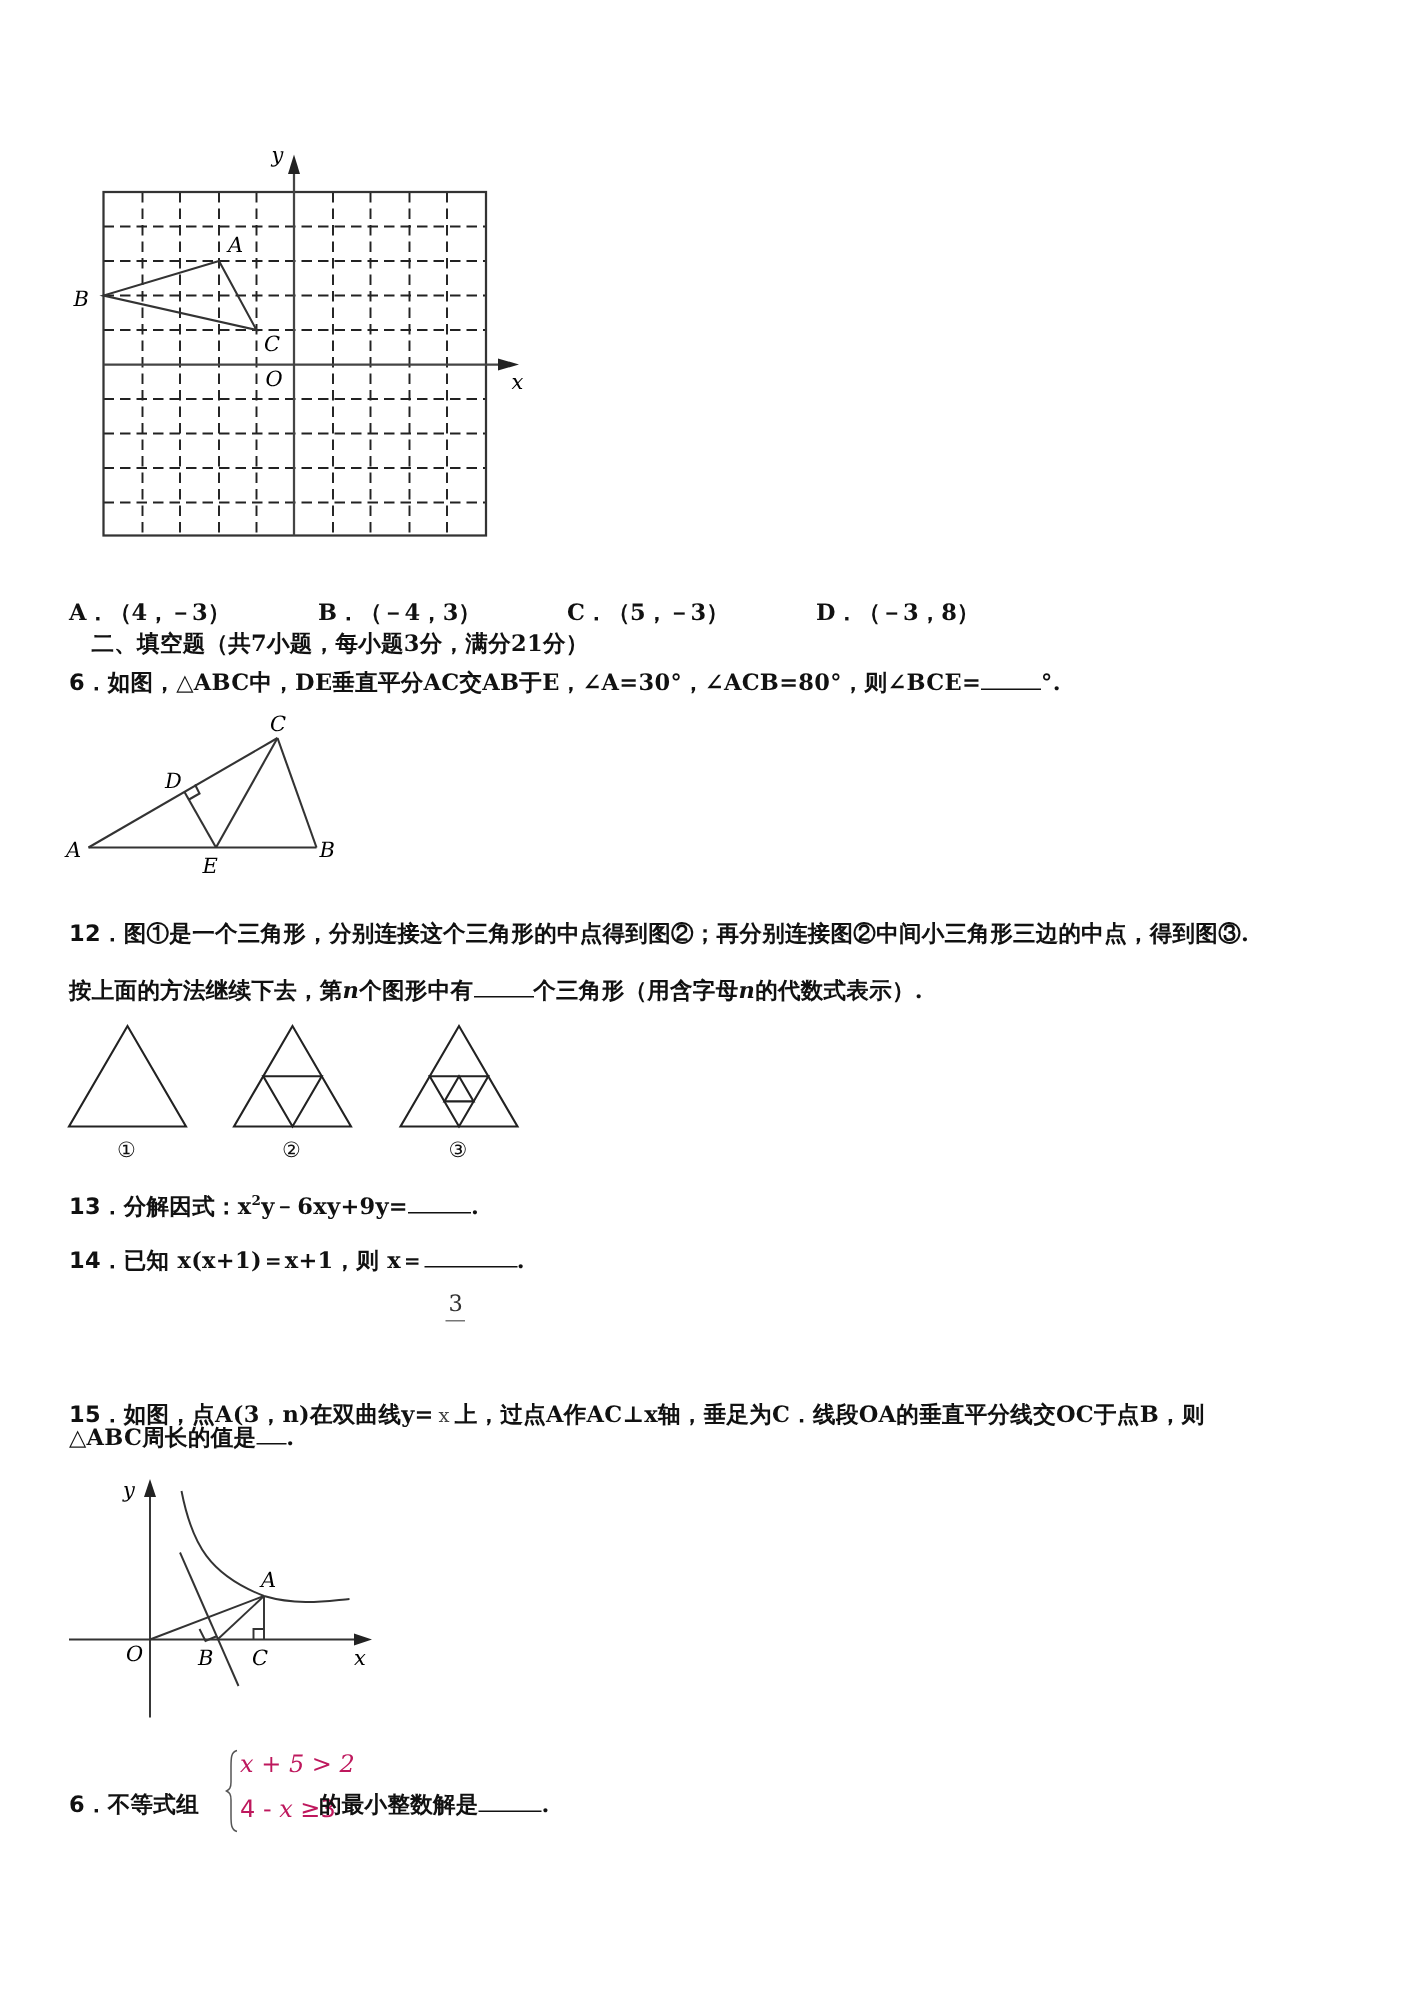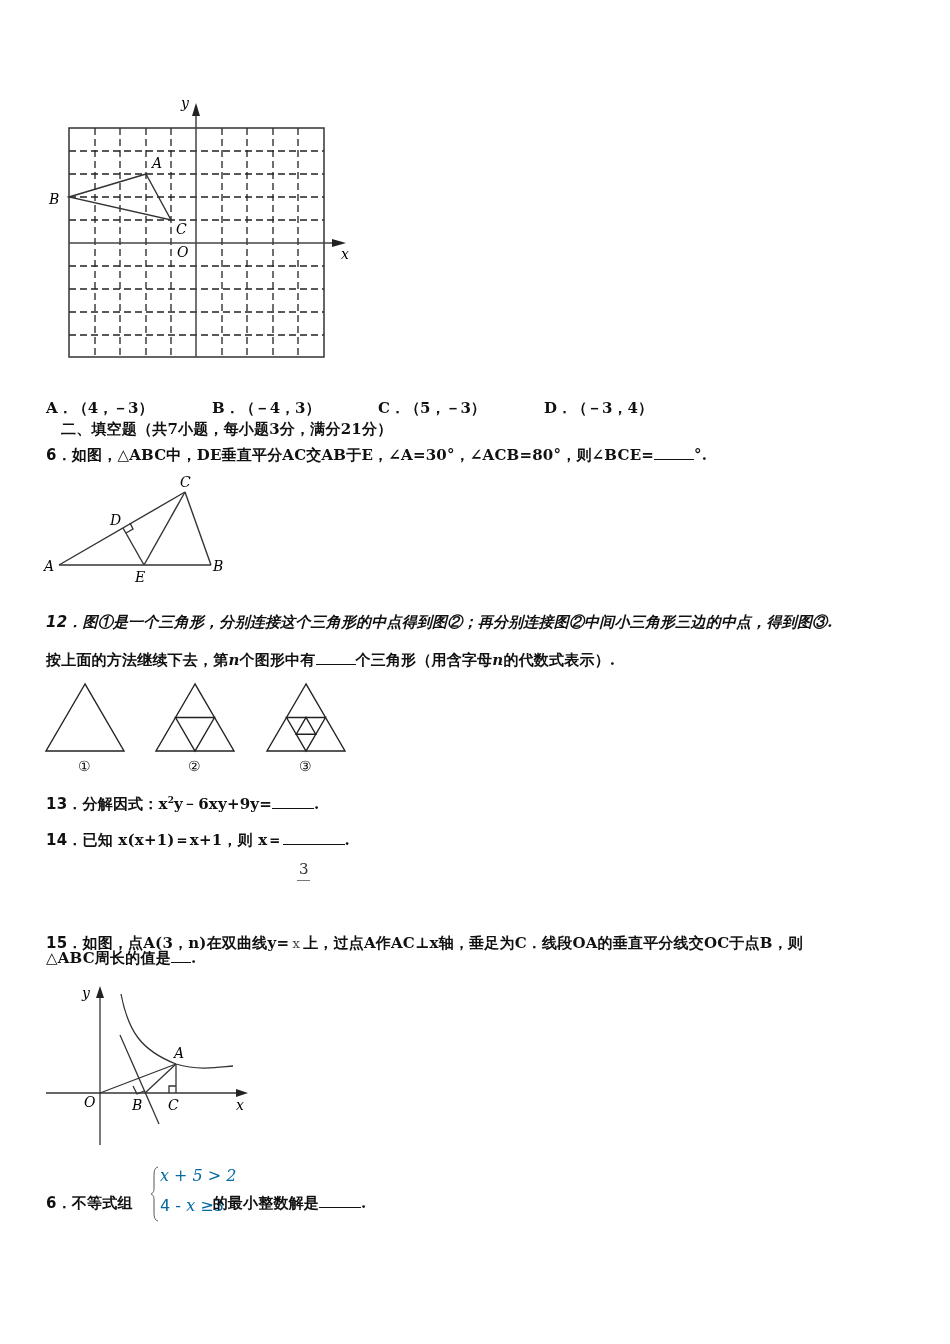--- a/index.html
+++ b/index.html
@@ -8,21 +8,21 @@
     font-family: "DejaVu Serif", "Liberation Serif", serif;
     color: #111; font-weight: bold;
   }
   .abs { position: absolute; }
   .line { position: absolute; left: 46px; font-size: 15px; white-space: nowrap; letter-spacing: 0.2px; }
   .num { font-family: "DejaVu Sans", sans-serif; }
   .opt { position: absolute; top: 386px; font-size: 15px; white-space: nowrap; margin-top: 13px; }
   .blank { display: inline-block; border-bottom: 1.5px solid #111; height: 14px; vertical-align: baseline; }
   svg text { font-family: "DejaVu Serif", serif; font-style: italic; font-weight: normal; }
   .frac { position: absolute; font-family: "DejaVu Serif", serif; font-weight: normal; font-size: 15px; color: #333; }
-  .ineq { position: absolute; font-family: "DejaVu Sans", sans-serif; font-weight: normal; font-size: 16px; color: #0369a1; }
+  .ineq { position: absolute; font-family: "DejaVu Sans", sans-serif; font-weight: normal; font-size: 16px; color: #be185d; }
   .ineq i { font-family: "DejaVu Serif", serif; }
   .cap { position: absolute; font-family: "DejaVu Serif", serif; font-weight: normal; font-size: 14px; }
 </style>
 </head>
 <body>
 
 <svg class="abs" style="left:40px;top:90px;" width="320" height="280" viewBox="40 90 320 280">
   <g stroke="#222" stroke-width="1.3" stroke-dasharray="7,4" fill="none">
 
     <line x1="95" y1="128" x2="95" y2="357"></line>
@@ -63,21 +63,21 @@
 <div class="opt" style="left:46px;">
   <span>A．</span><span>（4，－3）</span>
 </div>
 <div class="opt" style="left:212px;">
   <span>B．</span><span>（－4，3）</span>
 </div>
 <div class="opt" style="left:378px;">
   <span>C．</span><span>（5，－3）</span>
 </div>
 <div class="opt" style="left:544px;">
-  <span>D．</span><span>（－3，4）</span>
+  <span>D．</span><span>（－3，8）</span>
 </div>
 
 <div class="line" style="top:420px;margin-left:15px;">二、填空题（共7小题，每小题3分，满分21分）</div>
 
 <div class="line" style="top:445px;">
   <span class="num">6．</span><span>如图，△ABC中，DE垂直平分AC交AB于E，∠A=30°，∠ACB=80°，则∠BCE=</span><span class="blank" style="width:40px;"></span><span>°.</span>
 </div>
 
 <svg class="abs" style="left:40px;top:470px;" width="200" height="120" viewBox="40 470 200 120">
   <g stroke="#333" stroke-width="1.4" fill="none">
@@ -88,21 +88,21 @@
     <line x1="123" y1="528" x2="144" y2="565"></line>
     <polyline points="126,533 133,529 130,523"></polyline>
   </g>
   <text x="180" y="487" font-size="14">C</text>
   <text x="110" y="525" font-size="14">D</text>
   <text x="44" y="571" font-size="14">A</text>
   <text x="135" y="582" font-size="14">E</text>
   <text x="213" y="571" font-size="14">B</text>
 </svg>
 
-<div class="line" style="top:613px;font-style:italic;">
+<div class="line" style="top:613px;">
   <span class="num">12．</span><span>图①是一个三角形，分别连接这个三角形的中点得到图②；再分别连接图②中间小三角形三边的中点，得到图③.</span>
 </div>
 <div class="line" style="top:650px;">
   <span>按上面的方法继续下去，第</span><i>n</i><span>个图形中有</span><span class="blank" style="width:40px;"></span><span>个三角形（用含字母</span><i>n</i><span>的代数式表示）.</span>
 </div>
 
 <svg class="abs" style="left:40px;top:680px;" width="320" height="80" viewBox="40 680 320 80">
   <g stroke="#222" stroke-width="1.4" fill="none">
 
     <polygon points="85,684 46,751 124,751"></polygon>

